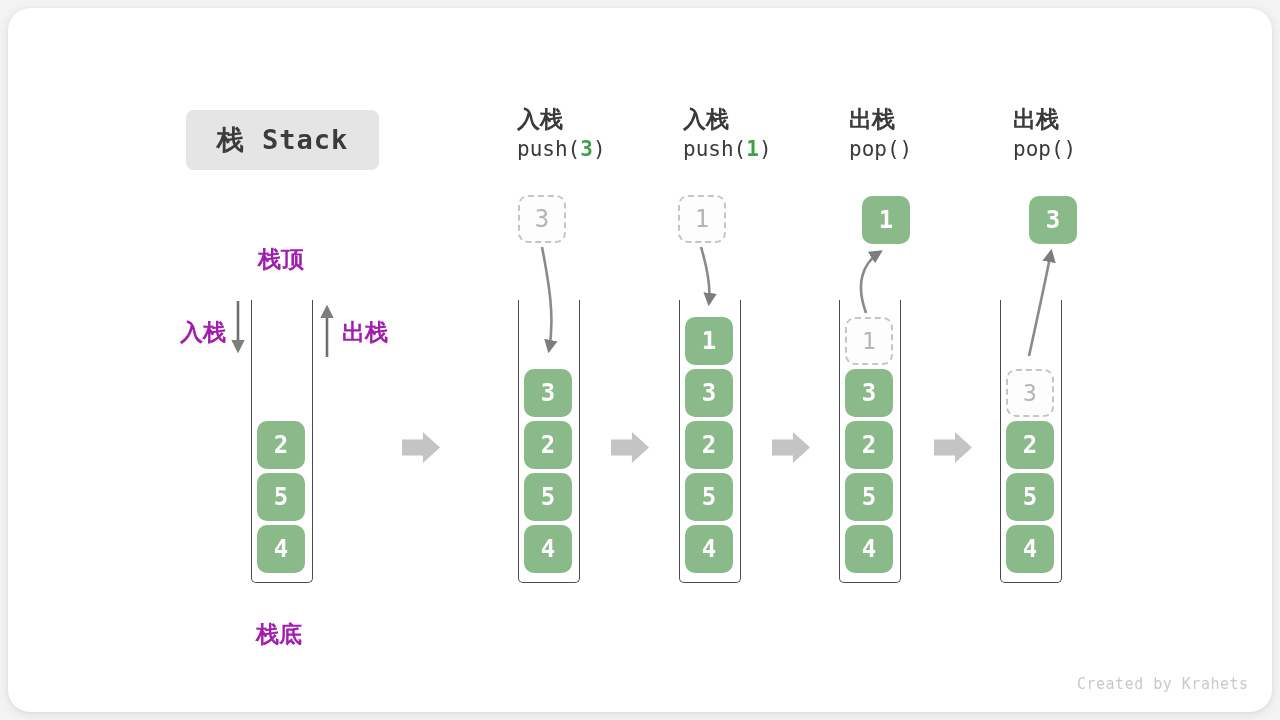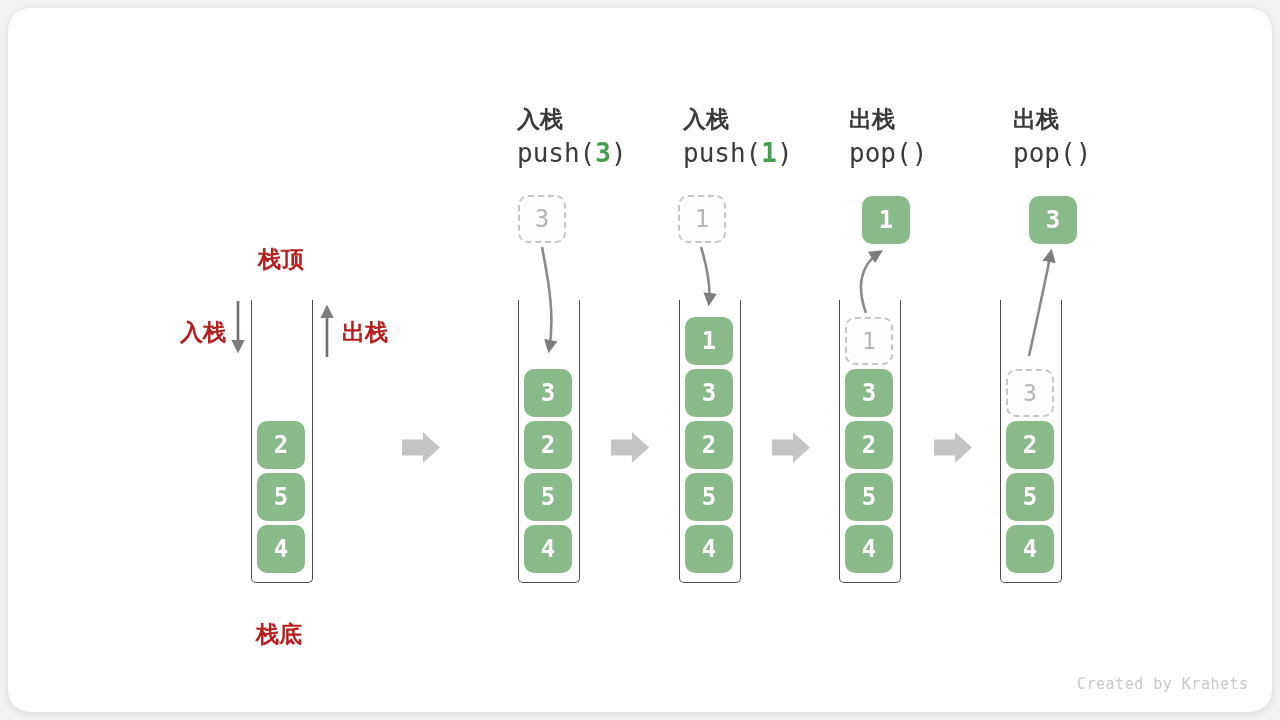--- a/index.html
+++ b/index.html
@@ -17,28 +17,28 @@
   
   .title-box{
     position:absolute;left:186px;top:110px;width:193px;height:60px;
     background:#e5e5e5;border-radius:8px;
     display:flex;align-items:center;justify-content:center;
     font-family:"DejaVu Sans Mono","Liberation Mono",monospace;
     font-size:27px;font-weight:bold;color:#3b3b3b;letter-spacing:1px;
   }
   
   .cjk-label{
-    position:absolute;font-size:23px;font-weight:bold;color:#b91c1c;white-space:nowrap;
+    position:absolute;font-size:23px;font-weight:bold;color:#a21caf;white-space:nowrap;
   }
   
   .op-label{position:absolute;top:106px;white-space:nowrap;}
   .op-label .l1{font-size:23px;font-weight:bold;color:#3a3a3a;line-height:1.2;}
   .op-label .l2{
     font-family:"DejaVu Sans Mono","Liberation Mono",monospace;
-    font-size:26px;color:#3a3a3a;line-height:1.5;
+    font-size:21px;color:#3a3a3a;line-height:1.5;
   }
   .op-label .l2 .arg{font-weight:bold;color:#419e4d;}
   
   .stack{
     position:absolute;top:300px;height:283px;width:62px;
     border:1.6px solid #4c4c4c;border-top:none;border-radius:0 0 5px 5px;
     background:#ffffff;box-sizing:border-box;
   }
   
   .cell{
@@ -73,20 +73,23 @@
     font-family:"DejaVu Sans Mono","Liberation Mono",monospace;
     font-size:15px;color:#c9c9c9;letter-spacing:0.5px;white-space:nowrap;
   }
 </style>
 </head>
 <body>
 
 <div class="canvas">
   <div class="card"></div>
 
+  <div class="title-box">
+    <span>栈 Stack</span>
+  </div>
 
   <div class="cjk-label" style="left:258px;top:244px;">栈顶</div>
   <div class="cjk-label" style="left:256px;top:619px;">栈底</div>
   <div class="cjk-label" style="left:180px;top:317px;">入栈</div>
   <div class="cjk-label" style="left:342px;top:317px;">出栈</div>
 
   <div class="op-label" style="left:517px;">
     <div class="l1">入栈</div>
     <div class="l2"><span>push(</span><span class="arg">3</span><span>)</span></div>
   </div>

